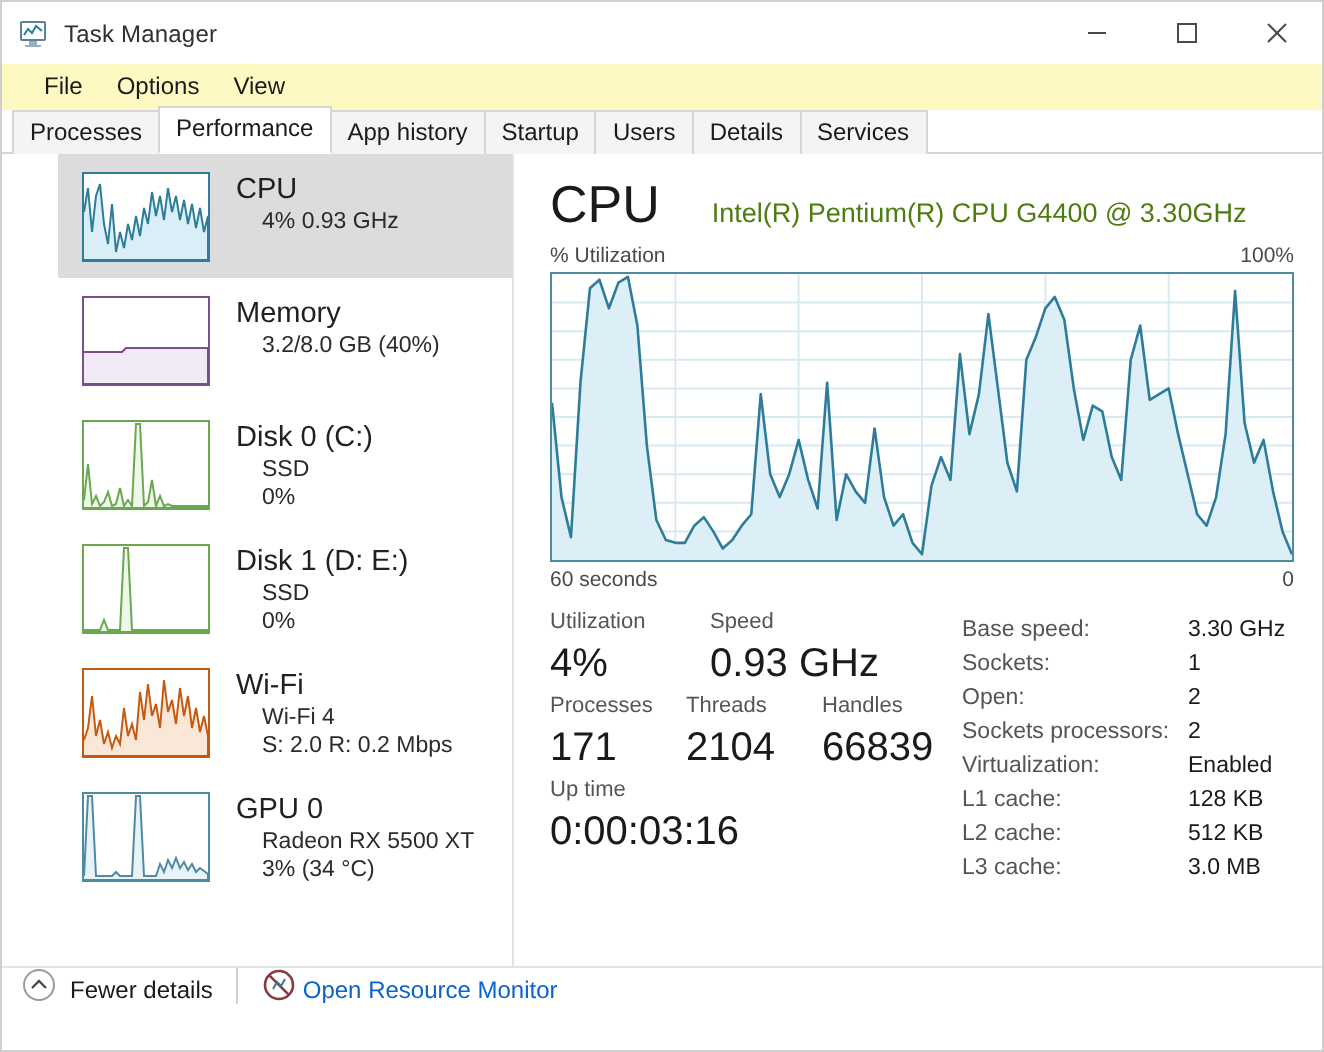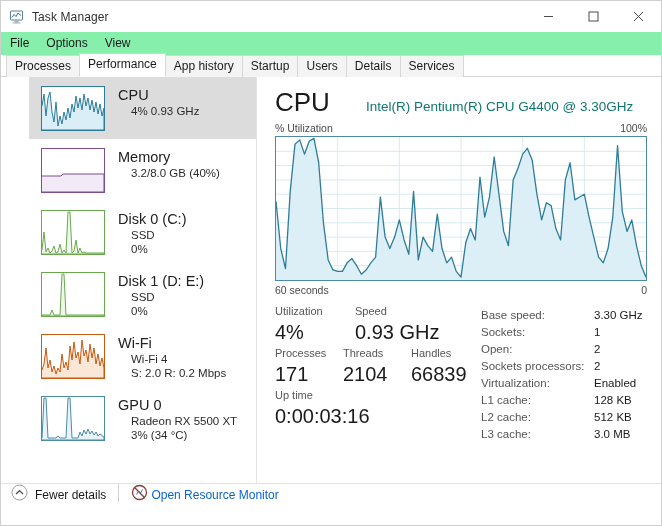--- a/index.html
+++ b/index.html
@@ -60,22 +60,22 @@
     align-items: center;
     justify-content: center;
   }
 
   
   .menubar {
     height: 23px;
     flex: 0 0 23px;
     display: flex;
     align-items: center;
-    padding-left: 1px;
-    background: #86efac;
+    padding-left: 13px;
+    background: #fef9c3;
     text-align: center;
   }
   .menu-item {
     font-size: 12px;
     color: #1a1a1a;
     padding: 2px 8px 3px 8px;
     margin-right: 1px;
   }
 
   
@@ -182,22 +182,22 @@
     padding: 10px 0 0 18px;
   }
   .main-title {
     font-size: 26px;
     color: #1a1a1a;
     line-height: 30px;
     font-weight: 400;
   }
   .main-sub {
     font-size: 13.5px;
-    color: #0f766e;
-    margin-left: 36px;
+    color: #4d7c0f;
+    margin-left: 26px;
     white-space: nowrap;
   }
   .axis-row {
     display: flex;
     justify-content: space-between;
     font-size: 10.5px;
     color: #4a4a4a;
     padding: 5px 14px 2px 18px;
   }
   .graph-wrap {

